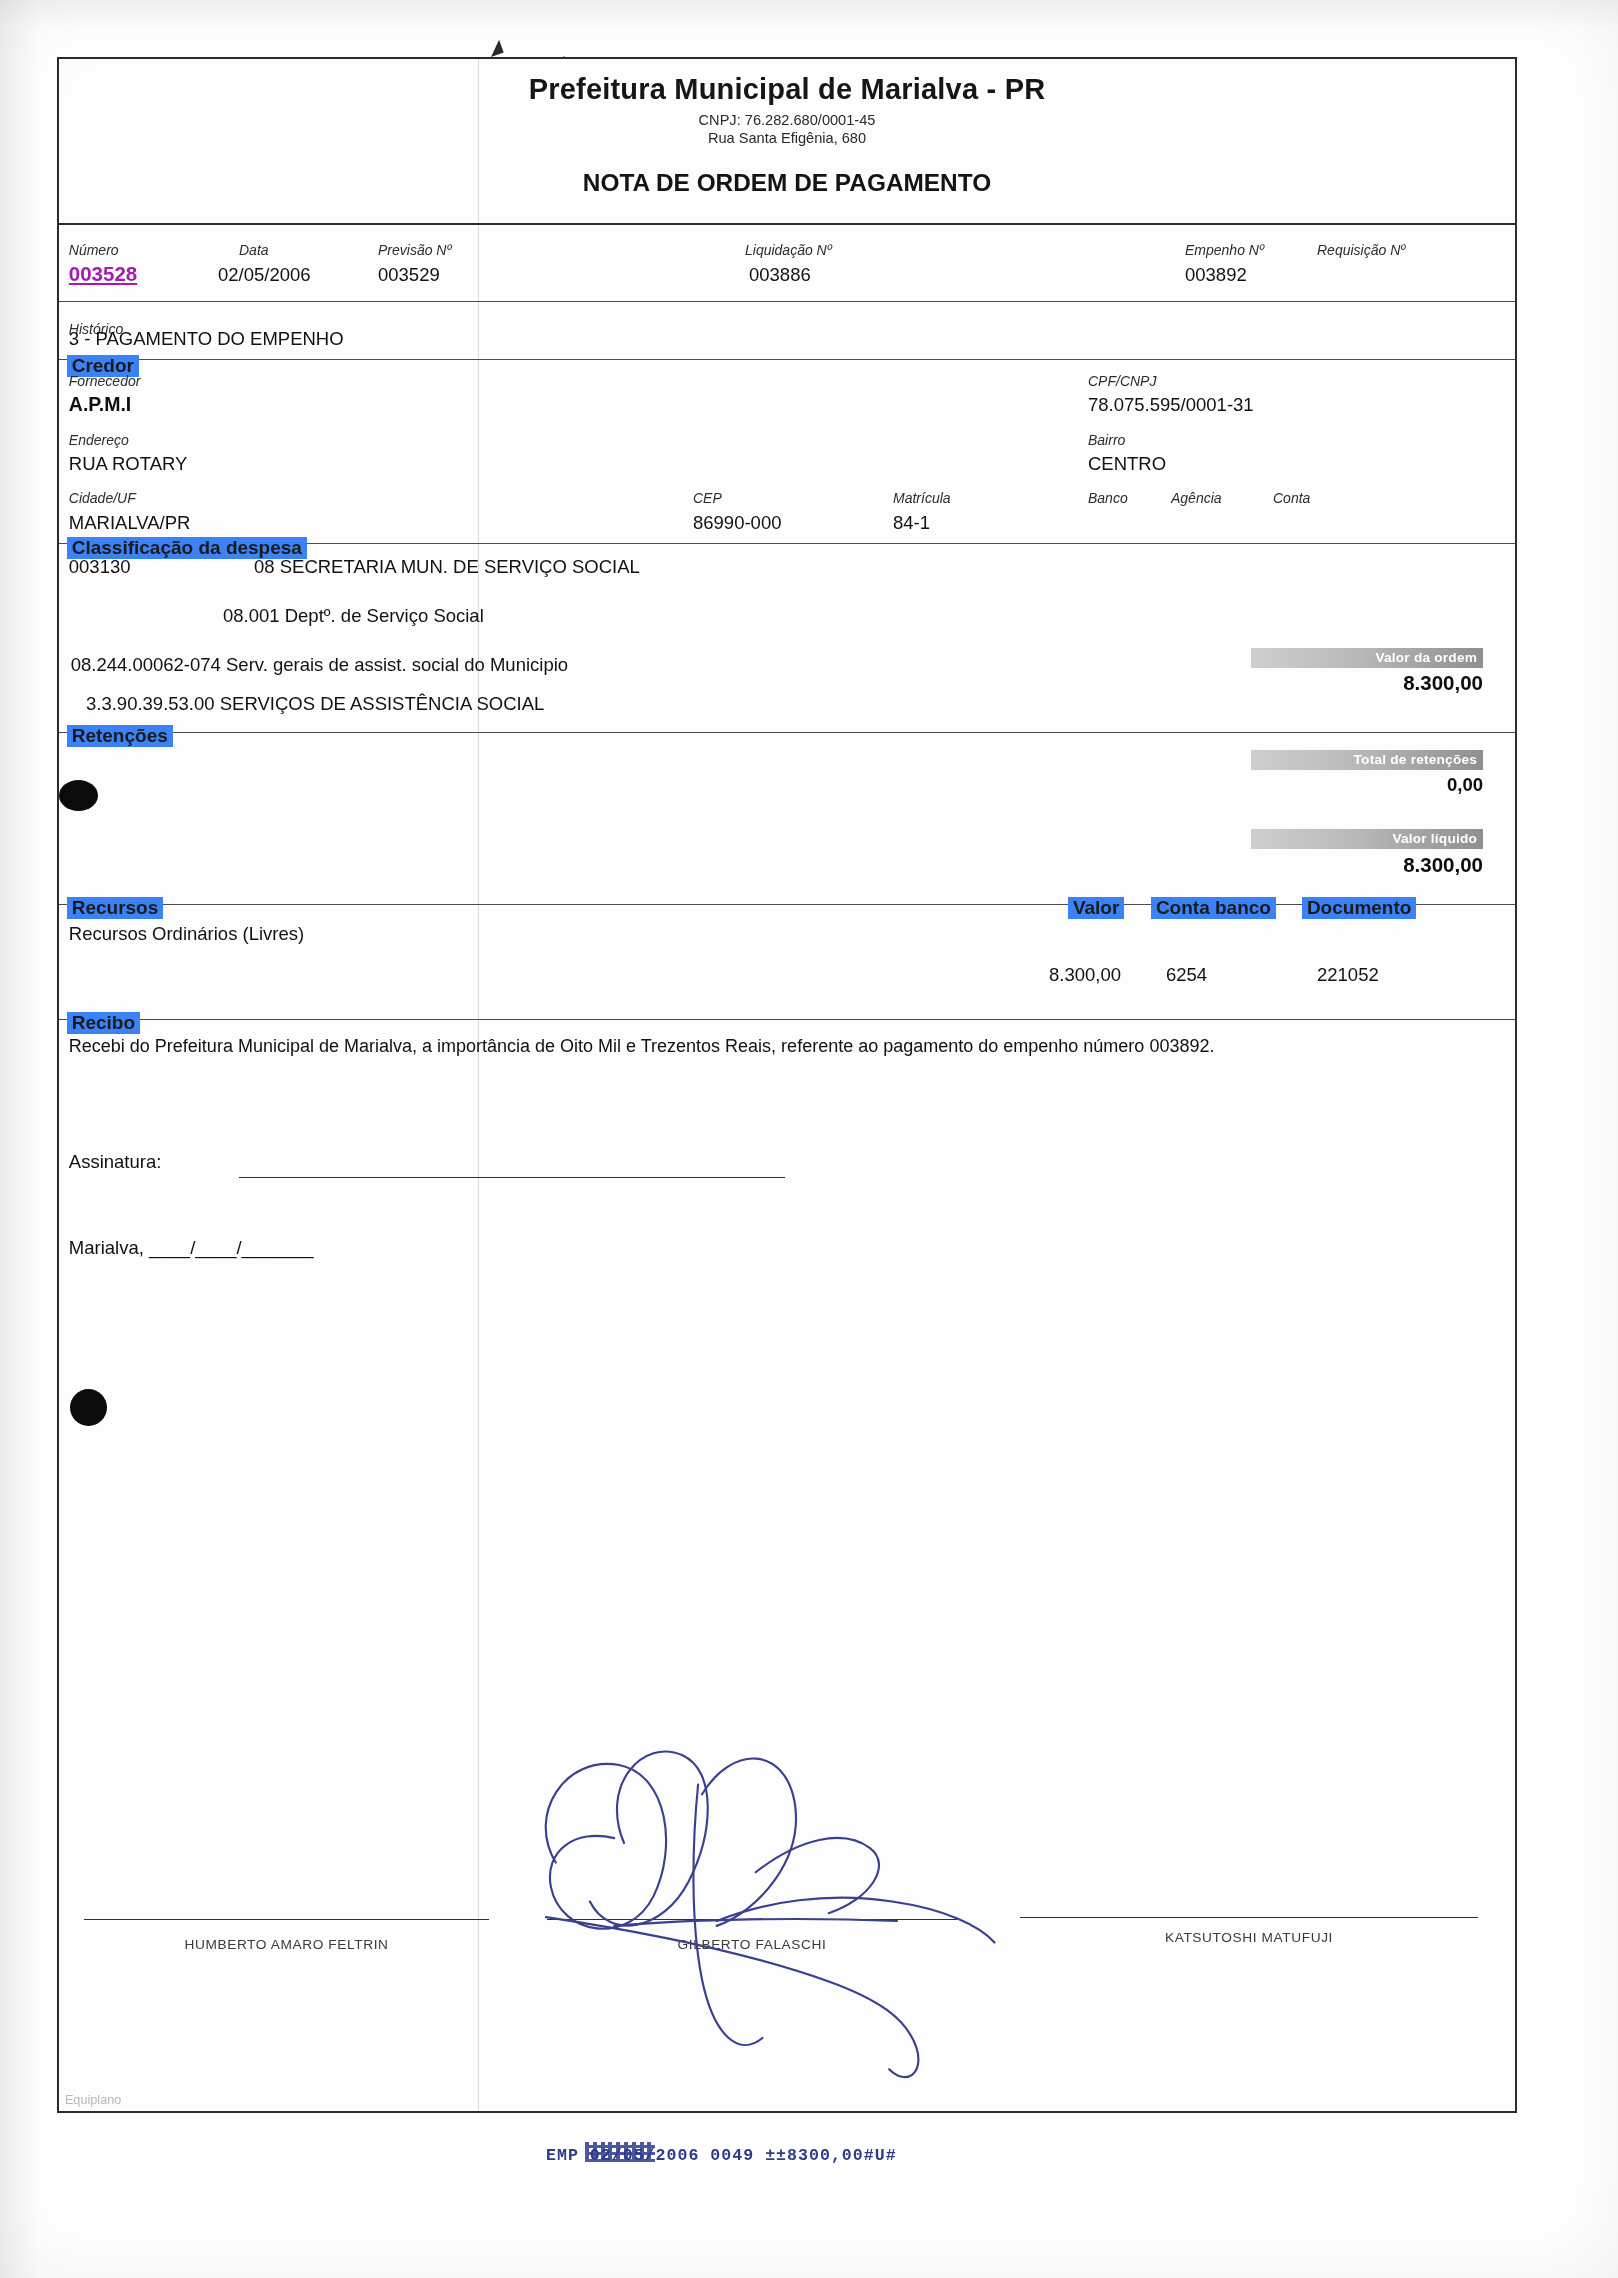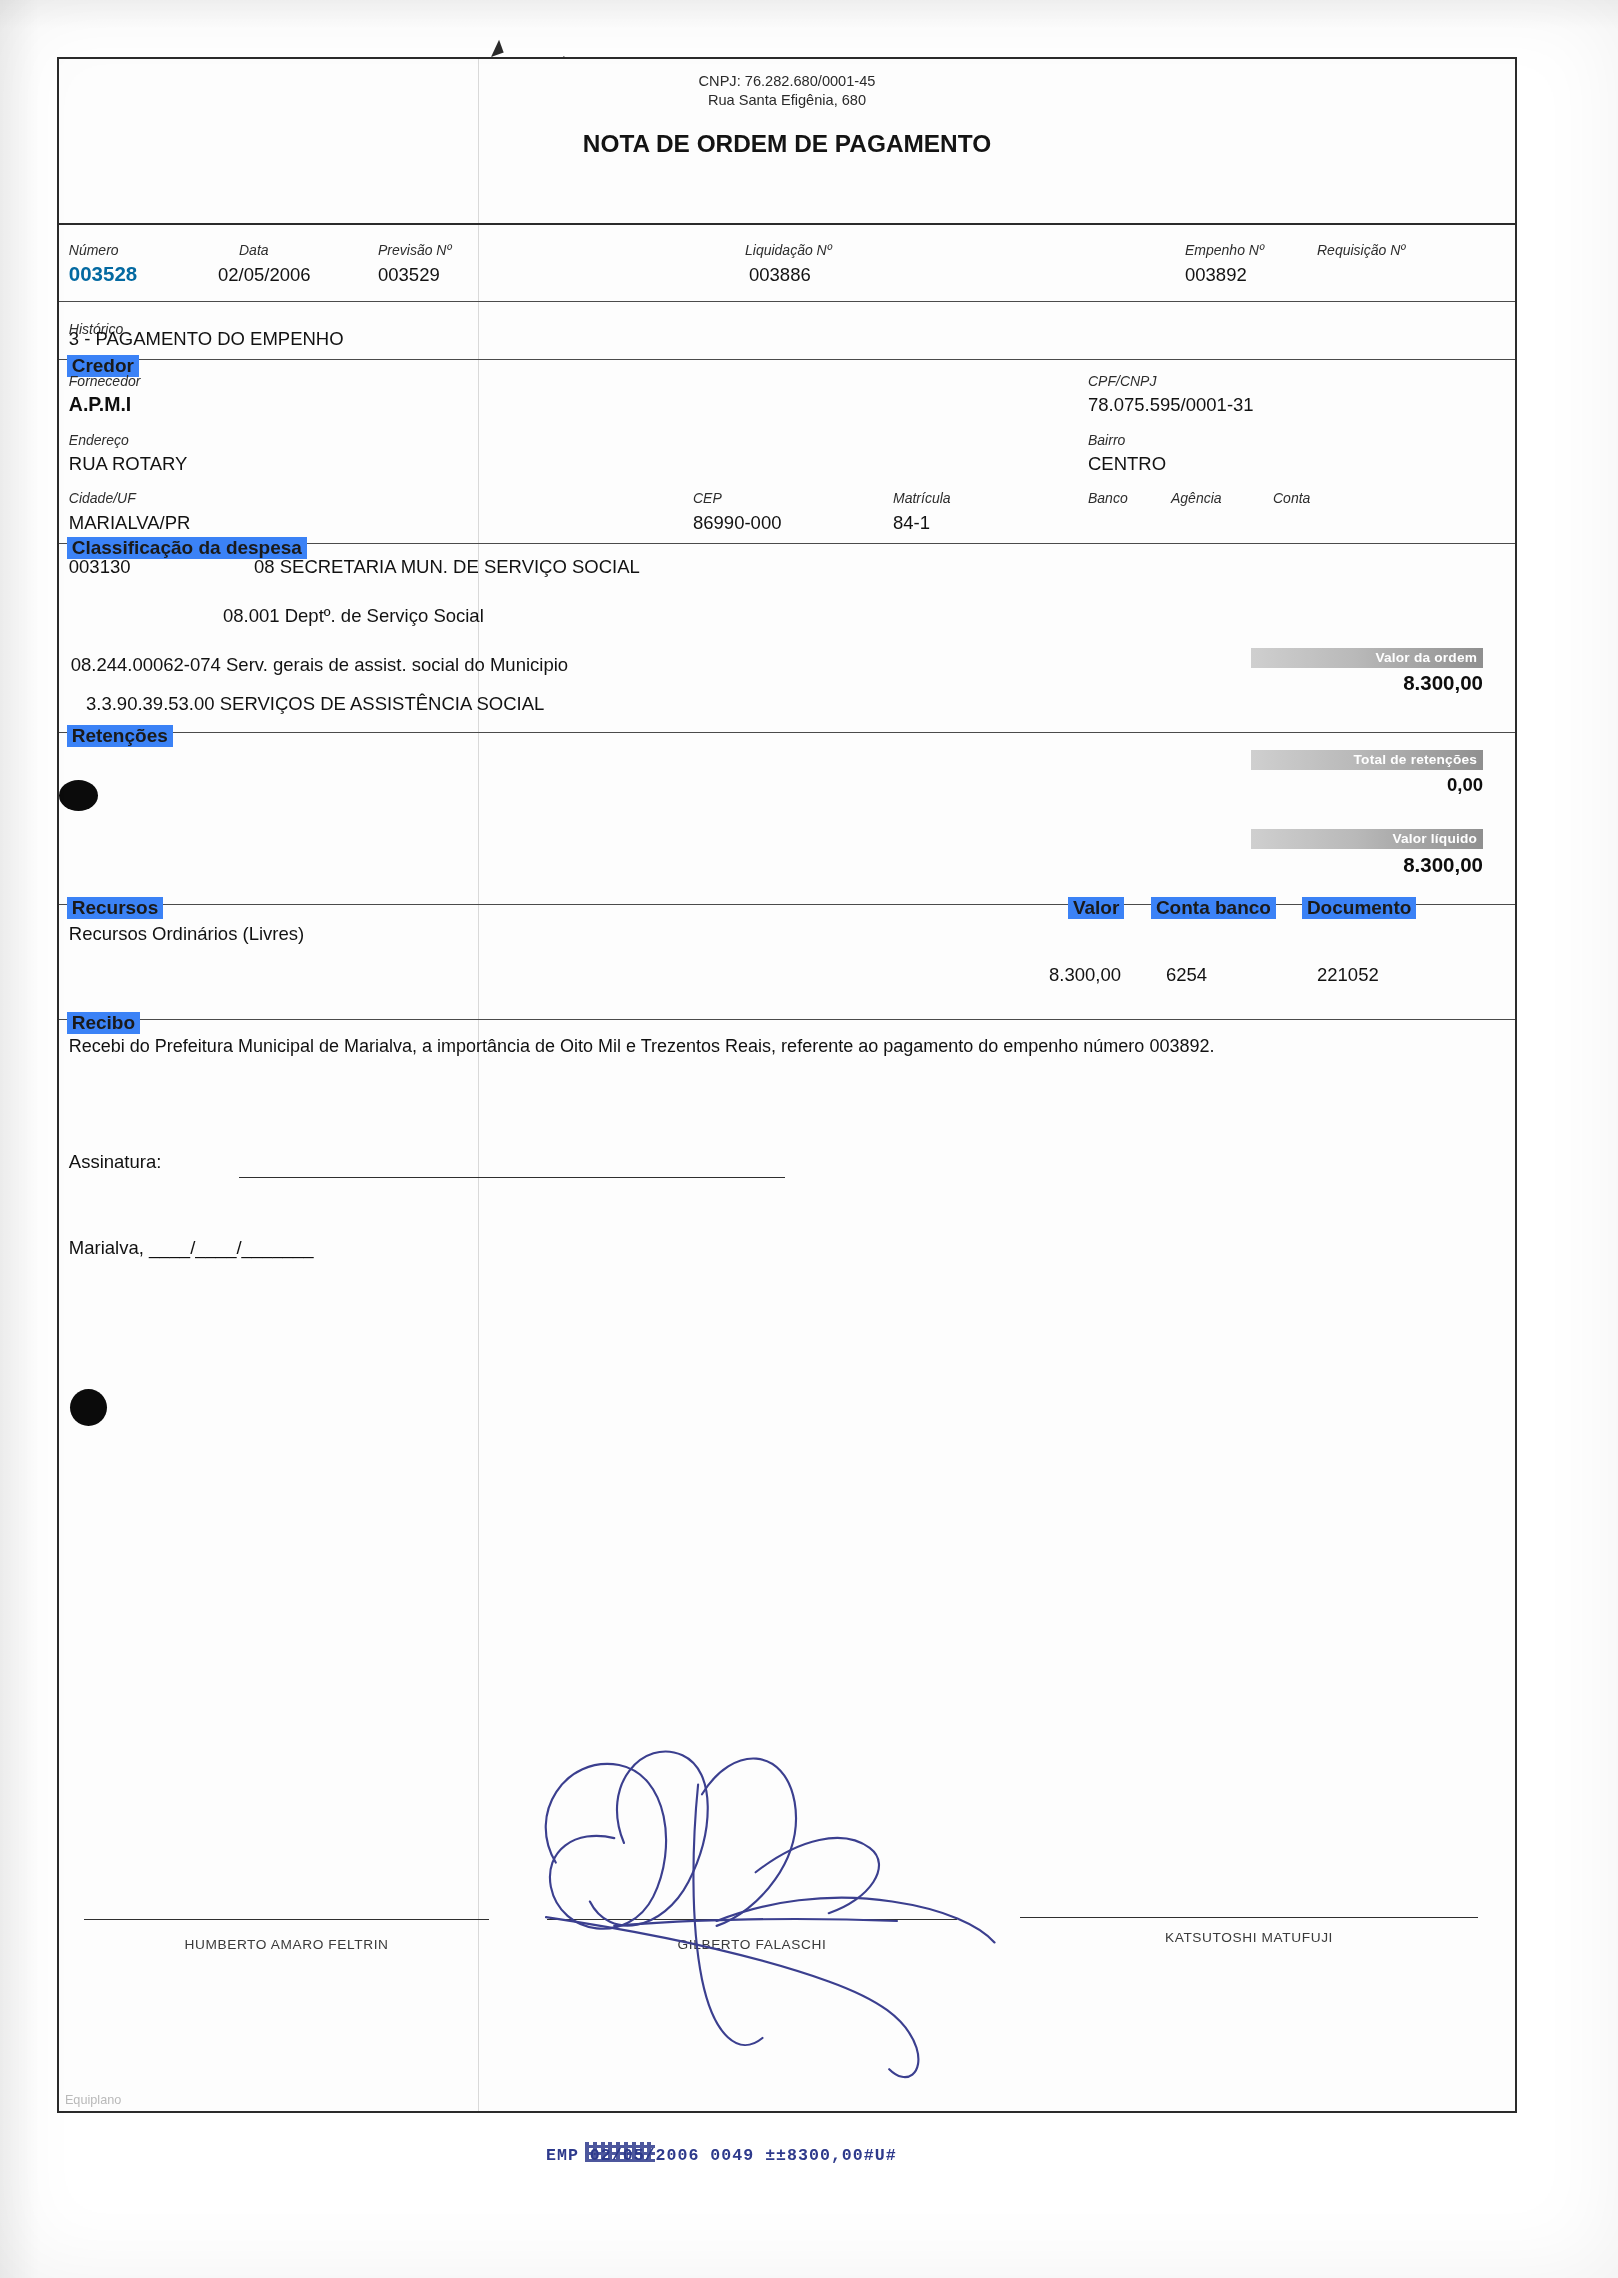--- a/index.html
+++ b/index.html
@@ -94,22 +94,23 @@
     white-space: nowrap;
   }
   .val {
     font-size: 18.5px;
     color: #121212;
     white-space: nowrap;
   }
   .val-b {
     font-size: 20.5px;
     font-weight: bold;
-    color: #0369a1;
-    white-space: nowrap;
+    color: #a21caf;
+    white-space: nowrap;
+    text-decoration: underline;
   }
   .sec-label {
     font-size: 19px;
     font-weight: bold;
     color: #1a1a1a;
     background: #3b82f6;
     padding: 0 4.9px;
     position: absolute;
   }
   .fieldset-line {
@@ -213,20 +214,21 @@
 <div class="page">
 
   <div class="topmark" style="left:488px; top:37px; transform:rotate(-20deg);">◢</div>
   <div class="topmark" style="left:561px; top:51px;">➤</div>
 
   <div class="form">
 
     <div class="vline" style="left:419px;"></div>
 
     <div class="hdr">
+      <div class="hdr-title">Prefeitura Municipal de Marialva - PR</div>
       <div class="hdr-sub">CNPJ: 76.282.680/0001-45</div>
       <div class="hdr-sub2">Rua Santa Efigênia, 680</div>
       <div class="hdr-doc">NOTA DE ORDEM DE PAGAMENTO</div>
     </div>
 
     <div class="rule" style="top:164px;"></div>
 
     <div class="lbl abs" style="left:9.8px; top:183px;">Número</div>
     <div class="val-b abs" style="left:9.8px; top:203px;">003528</div>
 

